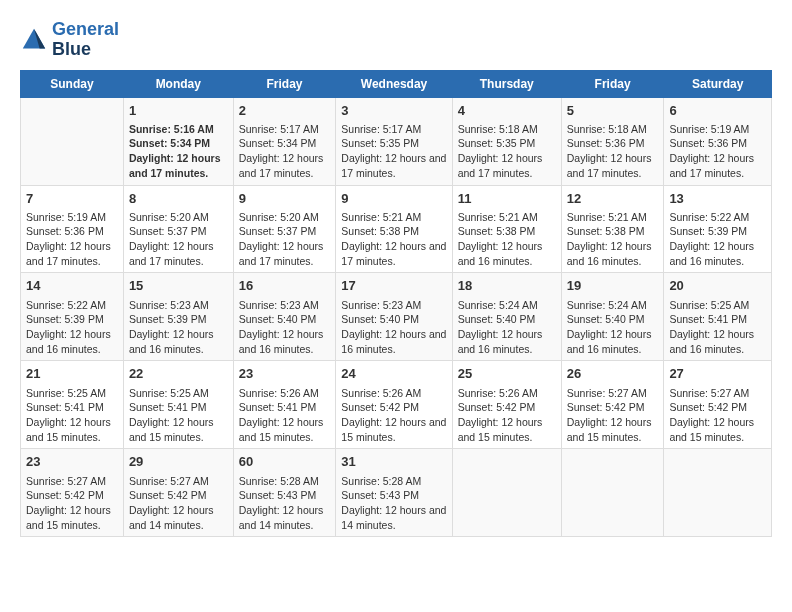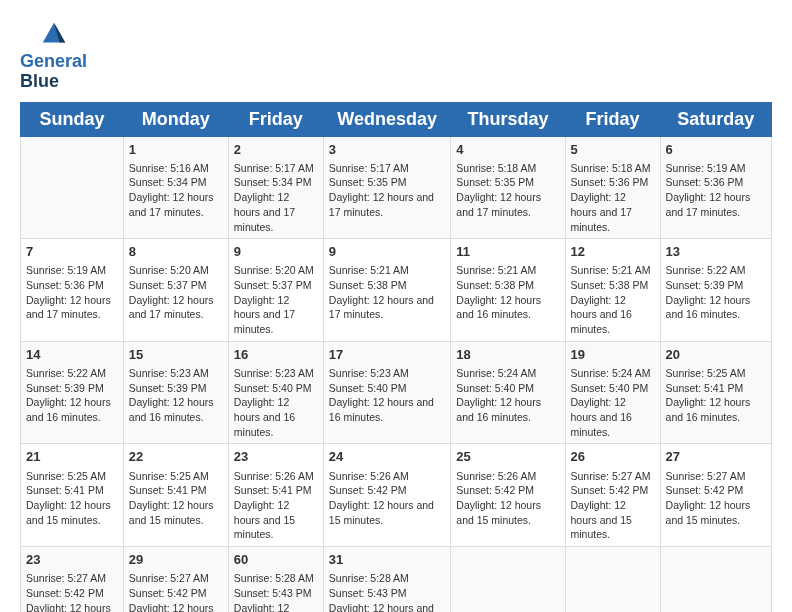--- a/index.html
+++ b/index.html
@@ -13,21 +13,20 @@
     .header {
       display: flex;
       justify-content: space-between;
       align-items: flex-start;
       margin-bottom: 10px;
     }
     .logo {
       display: flex;
       align-items: center;
       gap: 4px;
-      flex-direction: column;
     }
     .logo-text {
       font-size: 18px;
       font-weight: bold;
       color: #1a3a5c;
       line-height: 1.1;
     }
     .logo-text span {
       color: #2b6cb0;
     }
@@ -52,21 +51,21 @@
       border-collapse: collapse;
       font-size: 11px;
     }
     thead tr {
       background-color: #2b6cb0;
       color: white;
     }
     thead th {
       padding: 6px 4px;
       font-weight: bold;
-      font-size: 18px;
+      font-size: 12px;
       border: 1px solid #2b6cb0;
     }
     tbody tr {
       border-bottom: 1px solid #ccc;
     }
     tbody td {
       vertical-align: top;
       padding: 4px 5px;
       border: 1px solid #ddd;
       min-height: 80px;
@@ -123,21 +122,21 @@
         <th>Thursday</th>
         <th>Friday</th>
         <th>Saturday</th>
       </tr>
   </thead>
   <tbody id="calendar-body">
   <tr>
         <td class="empty-cell"></td>
         <td>
           <span class="day-number">1</span>
-          <div class="day-info" style="white-space: pre-line;">Sunrise: 5:16 AM
+          <div class="day-info" style="white-space: pre-line; font-weight: bold;">Sunrise: 5:16 AM
 Sunset: 5:34 PM
 Daylight: 12 hours and 17 minutes.</div>
         </td>
         <td>
           <span class="day-number">2</span>
           <div class="day-info" style="white-space: pre-line;">Sunrise: 5:17 AM
 Sunset: 5:34 PM
 Daylight: 12 hours and 17 minutes.</div>
         </td>
         <td>

